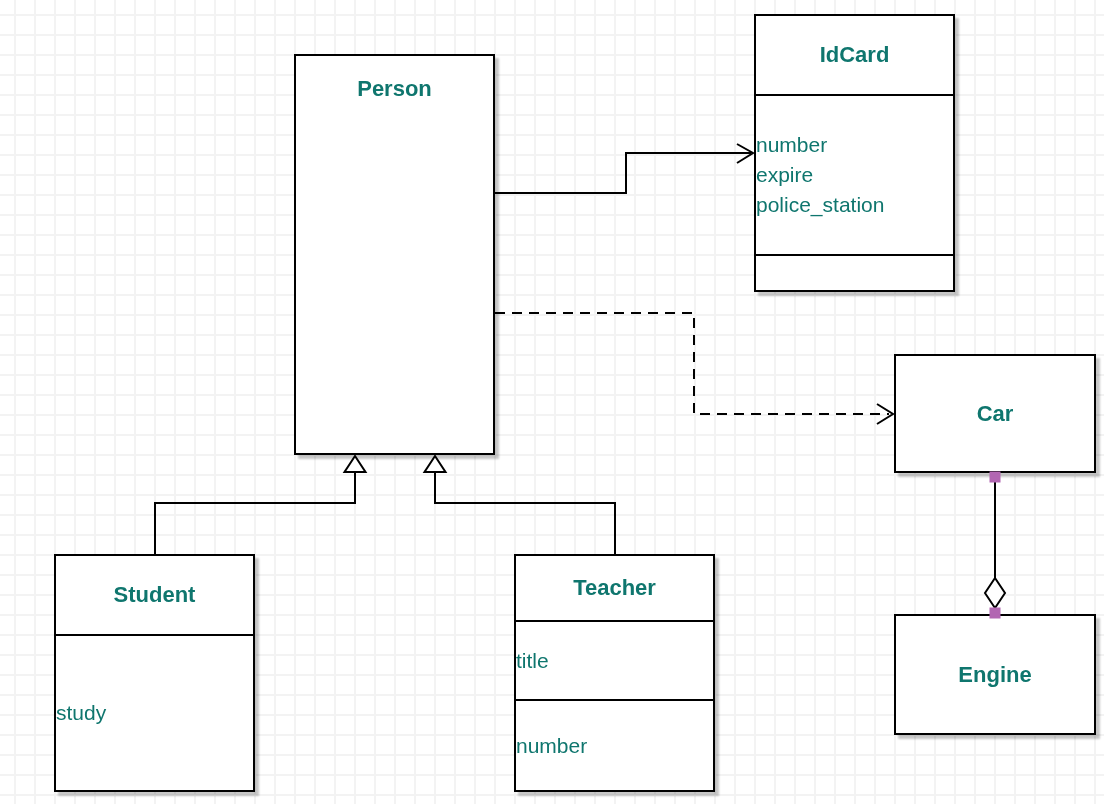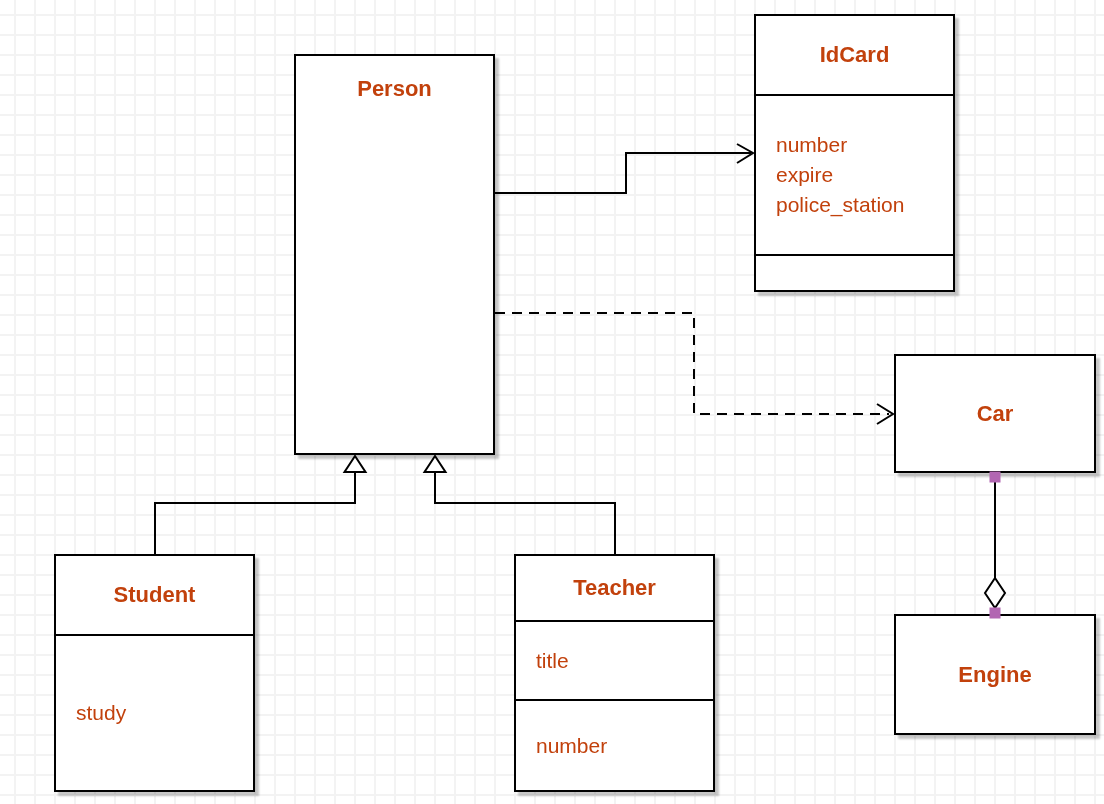--- a/index.html
+++ b/index.html
@@ -20,36 +20,36 @@
     background-position: 14px 14px;
   }
   .uml-class {
     position: absolute;
     box-sizing: border-box;
     background: #ffffff;
     border: 2px solid #000000;
     box-shadow: 4px 4px 2px rgba(0, 0, 0, 0.22);
     display: flex;
     flex-direction: column;
-    color: #c2410c;
+    color: #0f766e;
   }
   .cls-title {
     display: flex;
     align-items: center;
     justify-content: center;
     font-weight: bold;
     font-size: 22px;
     flex: 0 0 auto;
   }
   .cls-section {
     border-top: 2px solid #000000;
     display: flex;
     flex-direction: column;
     justify-content: center;
-    padding-left: 20px;
+    padding-left: 0;
     font-size: 21px;
     line-height: 30px;
     box-sizing: border-box;
   }
   .uml-class.simple .cls-title { flex: 1 1 auto; }
 
   #person  { left: 294px; top: 54px;  width: 201px; height: 401px; }
   #person .cls-title { height: 66px; }
   #person .attrs     { height: 160px; }
   #person .methods   { flex: 1; }

